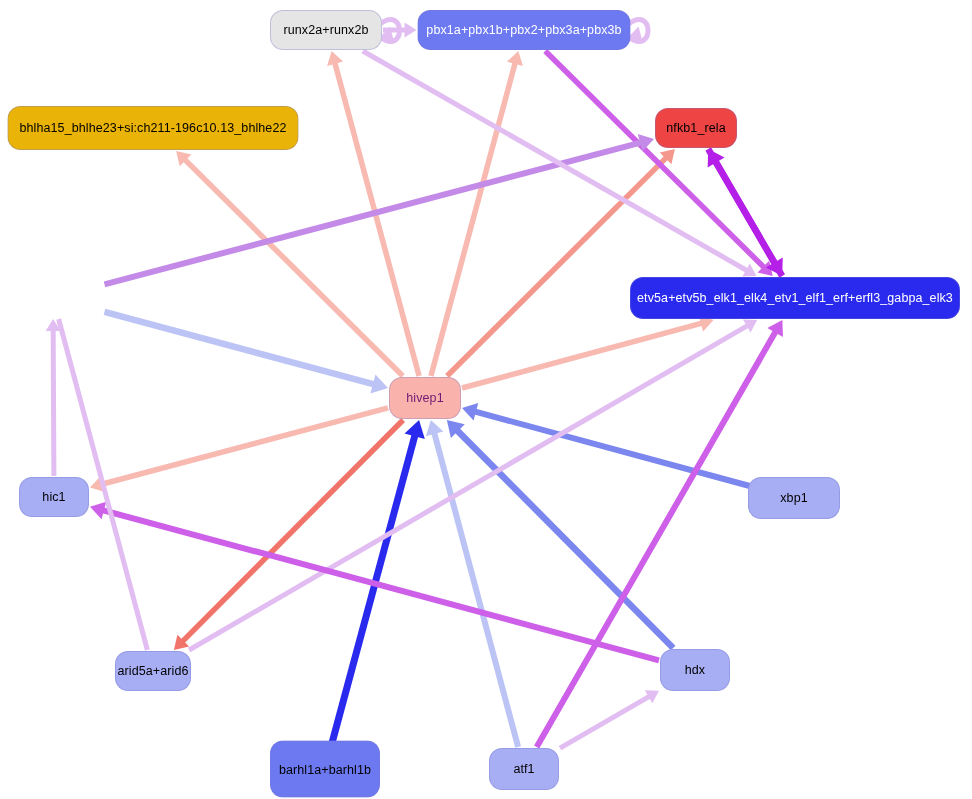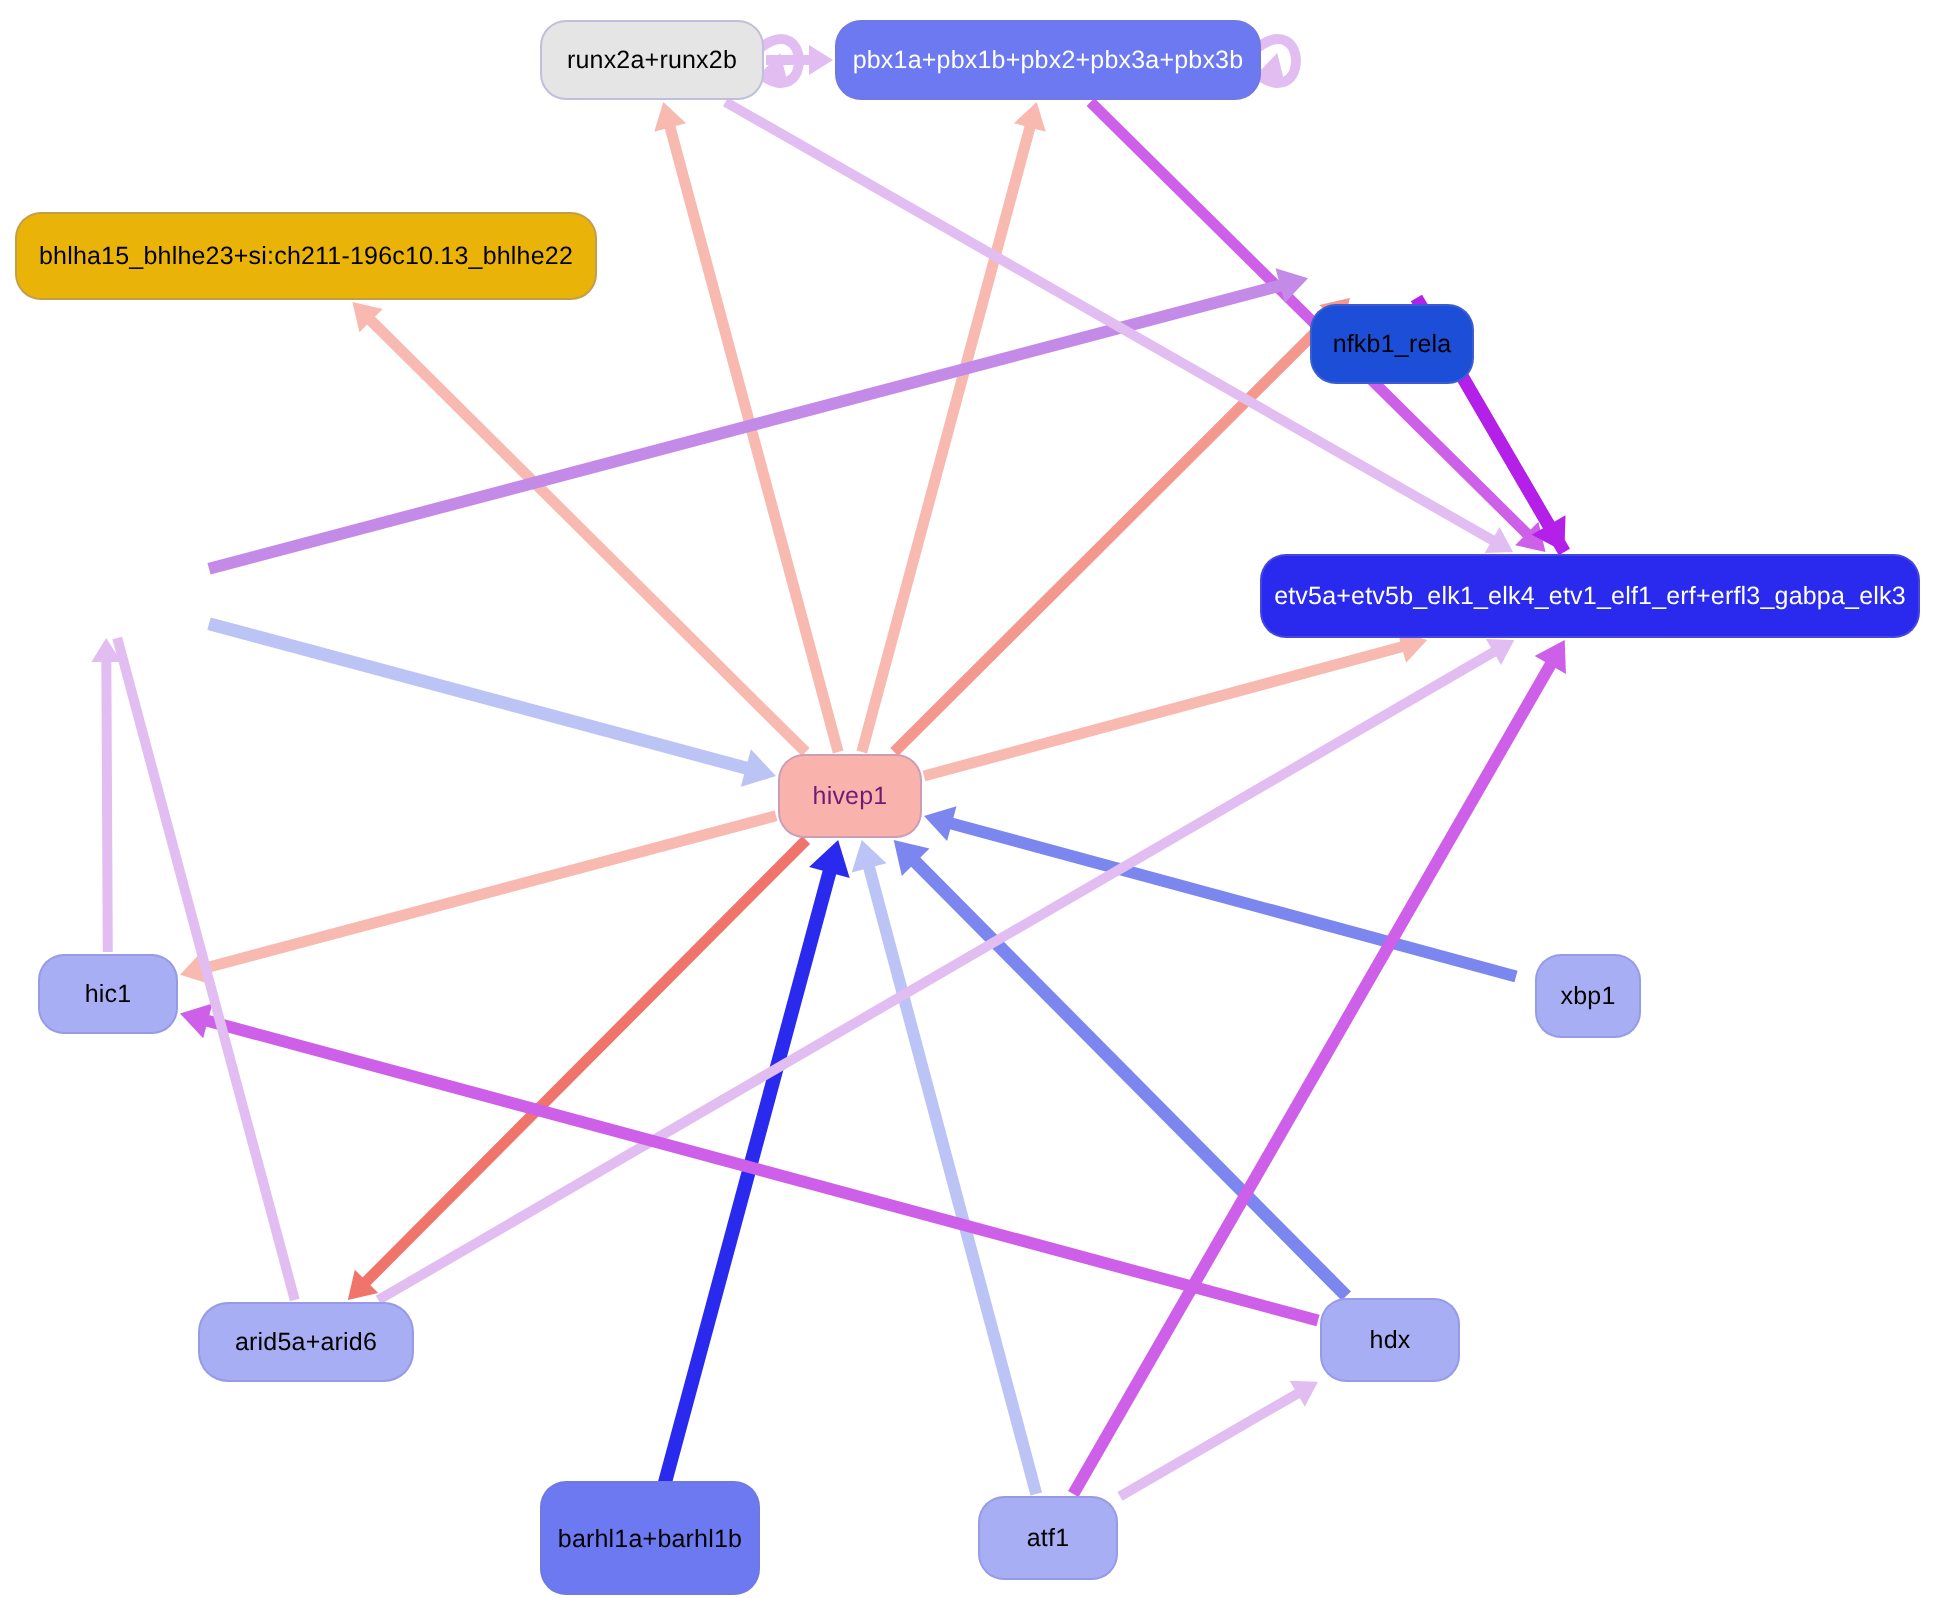--- a/index.html
+++ b/index.html
@@ -152,36 +152,36 @@
     </svg>
 <div class="node" style="left: 326px; top: 30px; width: 112px; height: 40px; background: #e5e5e5; color: rgb(0, 0, 0);">
       <span class="node-label">runx2a+runx2b</span>
     </div>
     <div class="node" style="left: 524px; top: 30px; width: 213px; height: 40px; background: rgb(109, 121, 240); color: rgb(255, 255, 255); align-items: center;">
       <span class="node-label">pbx1a+pbx1b+pbx2+pbx3a+pbx3b</span>
     </div>
     <div class="node" style="left: 153px; top: 128px; width: 291px; height: 44px; background: #eab308; color: rgb(0, 0, 0);">
       <span class="node-label">bhlha15_bhlhe23+si:ch211-196c10.13_bhlhe22</span>
     </div>
-    <div class="node" style="left: 696px; top: 128px; width: 82px; height: 40px; background: #1d4ed8; color: rgb(0, 0, 0); margin-top: 44px;">
+    <div class="node" style="left: 696px; top: 128px; width: 82px; height: 40px; background: #ef4444; color: rgb(0, 0, 0);">
       <span class="node-label">nfkb1_rela</span>
     </div>
     <div class="node" style="left: 795px; top: 298px; width: 330px; height: 42px; background: rgb(42, 42, 238); color: rgb(255, 255, 255);">
       <span class="node-label">etv5a+etv5b_elk1_elk4_etv1_elf1_erf+erfl3_gabpa_elk3</span>
     </div>
     <div class="node" style="left: 425px; top: 398px; width: 72px; height: 42px; background: rgb(249, 179, 172); color: #701a75;">
       <span class="node-label">hivep1</span>
     </div>
     <div class="node" style="left: 54px; top: 497px; width: 70px; height: 40px; background: rgb(167, 174, 244); color: rgb(0, 0, 0);">
       <span class="node-label">hic1</span>
     </div>
-    <div class="node" style="left: 794px; top: 498px; width: 53px; height: 42px; background: rgb(167, 174, 244); color: rgb(0, 0, 0);">
+    <div class="node" style="left: 794px; top: 498px; width: 92px; height: 42px; background: rgb(167, 174, 244); color: rgb(0, 0, 0);">
       <span class="node-label">xbp1</span>
     </div>
-    <div class="node" style="left: 153px; top: 671px; width: 108px; height: 40px; background: rgb(167, 174, 244); color: rgb(0, 0, 0); border-radius: 15px;">
+    <div class="node" style="left: 153px; top: 671px; width: 76px; height: 40px; background: rgb(167, 174, 244); color: rgb(0, 0, 0);">
       <span class="node-label">arid5a+arid6</span>
     </div>
     <div class="node" style="left: 695px; top: 670px; width: 70px; height: 42px; background: rgb(167, 174, 244); color: rgb(0, 0, 0);">
       <span class="node-label">hdx</span>
     </div>
     <div class="node" style="left: 325px; top: 769px; width: 110px; height: 57px; background: rgb(109, 121, 240); color: rgb(0, 0, 0);">
       <span class="node-label">barhl1a+barhl1b</span>
     </div>
     <div class="node" style="left: 524px; top: 769px; width: 70px; height: 42px; background: rgb(167, 174, 244); color: rgb(0, 0, 0);">
       <span class="node-label">atf1</span>

